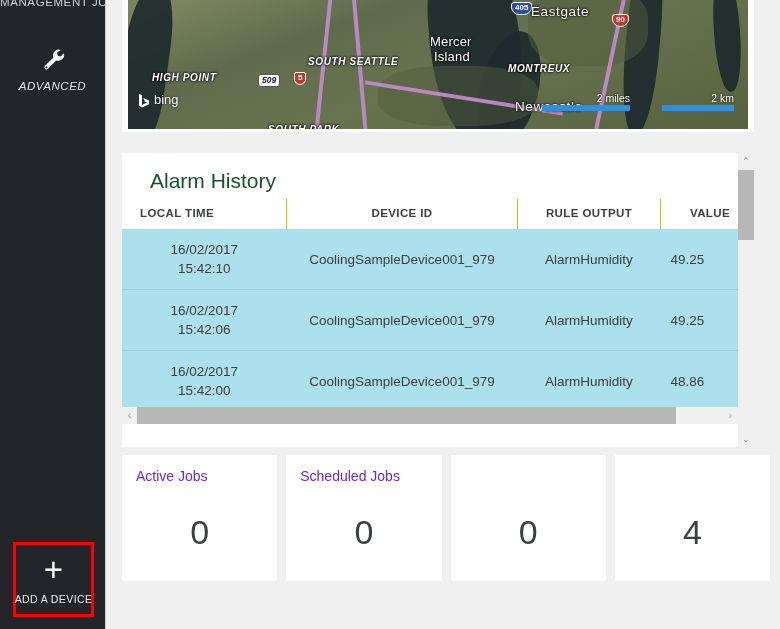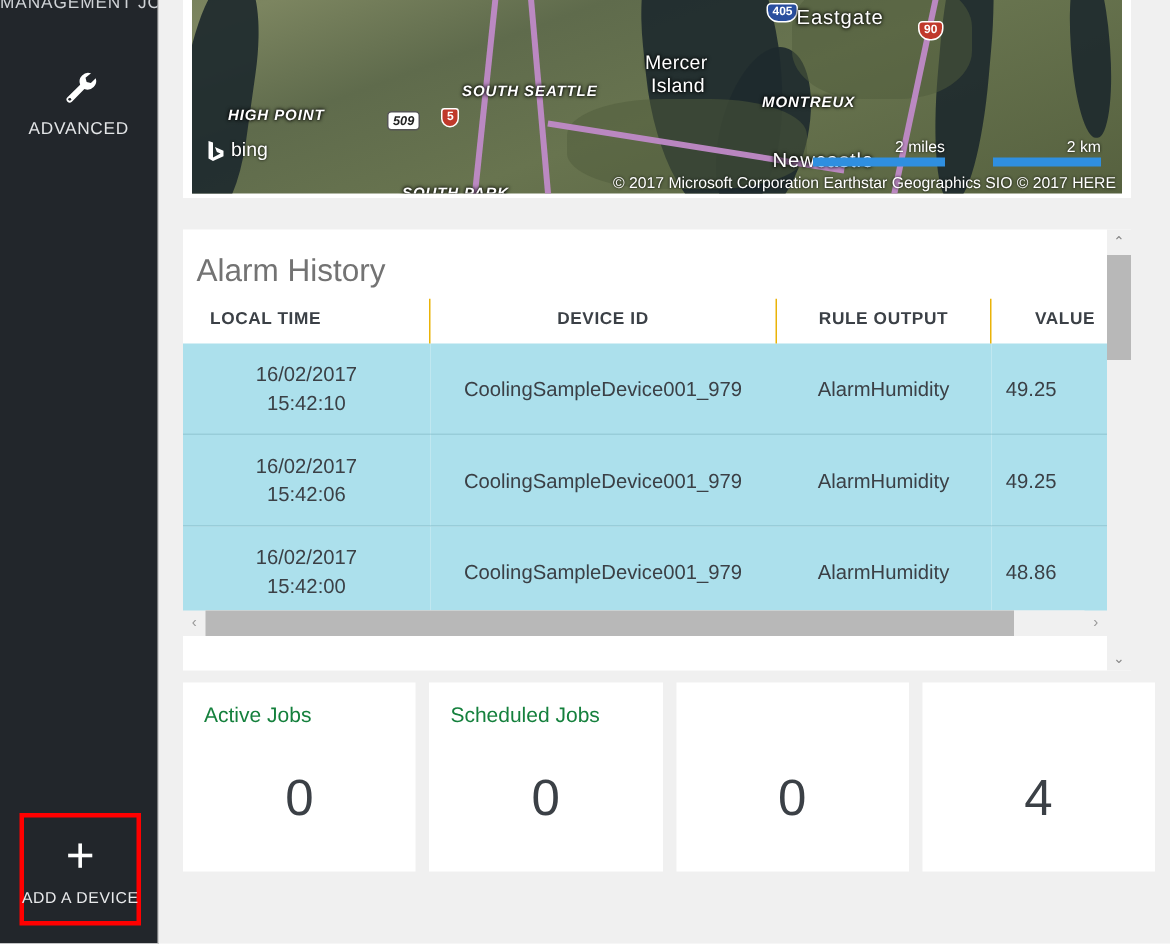--- a/index.html
+++ b/index.html
@@ -43,20 +43,21 @@
     white-space: nowrap;
     overflow: hidden;
   }
   .nav-item {
     position: absolute;
     left: 0;
     right: 0;
     text-align: center;
     color: #e9eaec;
     user-select: none;
+    font-style: italic;
   }
   .nav-item.advanced { top: 38px; }
   .nav-item .nav-icon {
     display: block;
     height: 40px;
     line-height: 40px;
   }
   .nav-item .nav-icon svg { vertical-align: middle; }
   .nav-item .nav-label {
     display: block;
@@ -237,23 +238,23 @@
     position: absolute;
     left: 16px;
     top: 153px;
     width: 632px;
     height: 294px;
     background: #ffffff;
     box-sizing: border-box;
   }
   .alarm-title {
     font-size: 21px;
-    color: #737373;
+    color: #14532d;
     font-weight: 400;
-    padding: 16px 0 6px 9px;
+    padding: 16px 0 6px 28px;
     margin: 0;
   }
   .table-wrap {
     position: relative;
     height: 225px;
     overflow: hidden;
   }
   table.alarm-table {
     border-collapse: collapse;
     width: 616px;
@@ -365,21 +366,21 @@
   .kpi-card {
     width: 156px;
     height: 126px;
     background: #ffffff;
     box-sizing: border-box;
     padding: 12px 14px;
     position: relative;
   }
   .kpi-label {
     font-size: 14px;
-    color: #15803d;
+    color: #6d28d9;
     line-height: 19px;
     font-weight: 400;
   }
   .kpi-value {
     position: absolute;
     left: 0;
     right: 0;
     top: 58px;
     text-align: center;
     font-size: 34px;
@@ -458,21 +459,20 @@
 
         <div class="scalebar sb-miles">
           <span>2 miles</span>
           <span class="bar"></span>
         </div>
         <div class="scalebar sb-km">
           <span>2 km</span>
           <span class="bar"></span>
         </div>
 
-        <div class="map-credit">© 2017 Microsoft Corporation    Earthstar Geographics SIO    © 2017 HERE</div>
       </div>
     </div>
 
     <div class="alarm-card">
       <h2 class="alarm-title">Alarm History</h2>
 
       <div class="table-wrap">
         <table class="alarm-table">
           <thead>
             <tr>

